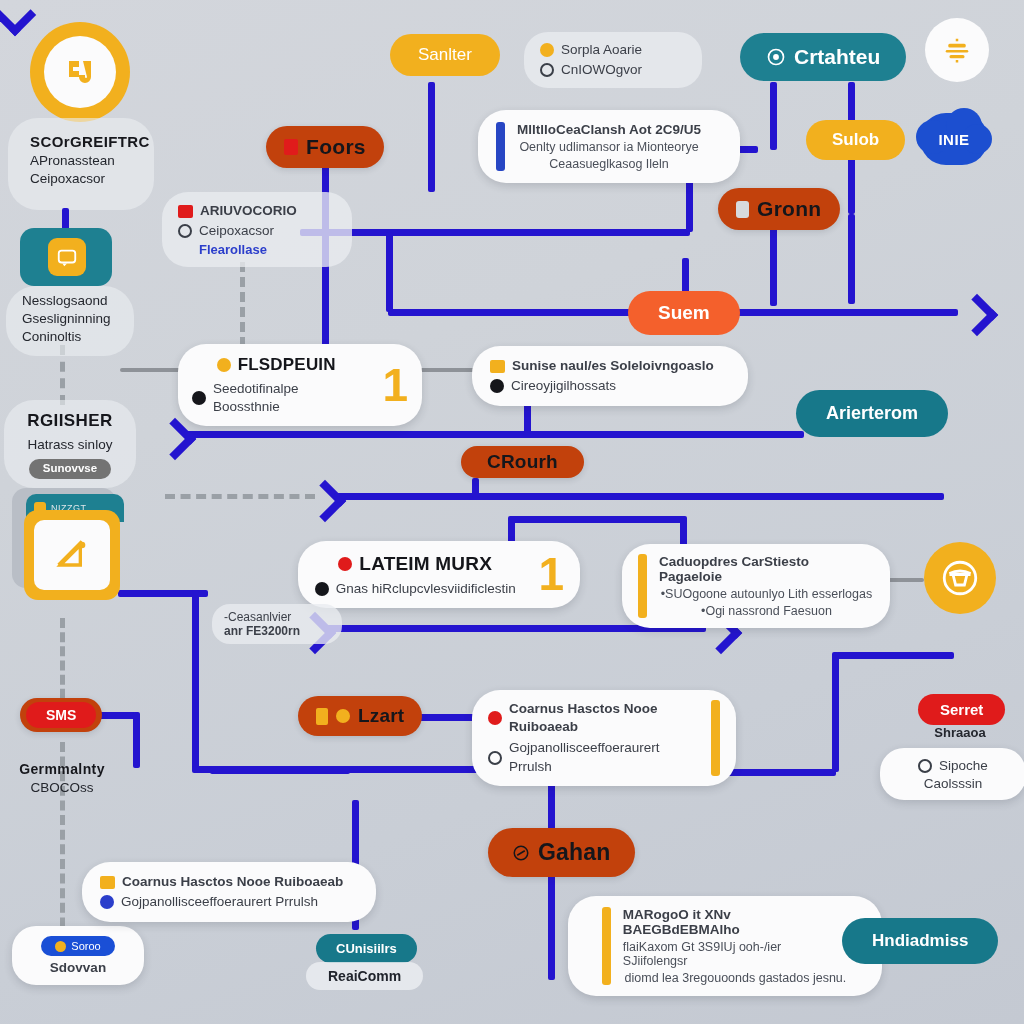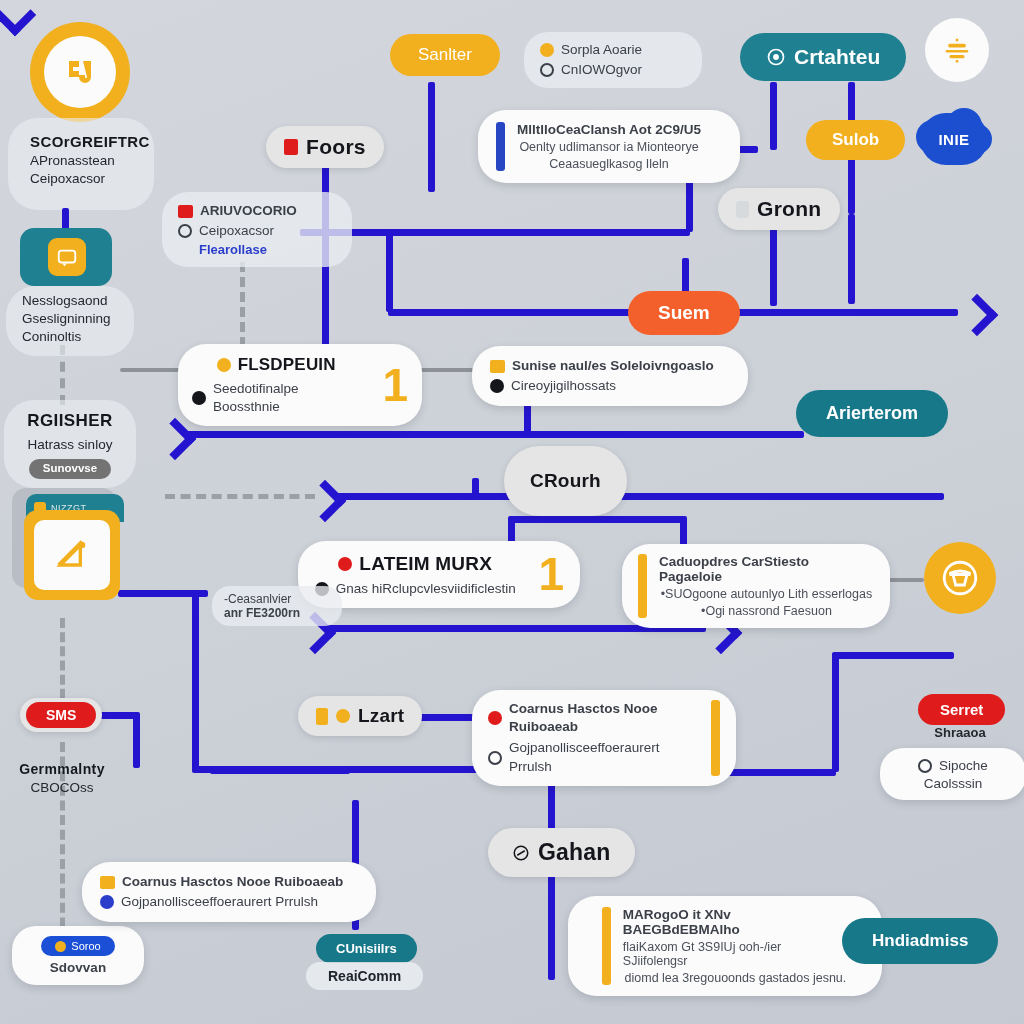--- a/index.html
+++ b/index.html
@@ -29,21 +29,21 @@
     content:"";position:absolute;width:22px;height:22px;
     border-bottom:8px solid #2414cf;border-right:8px solid #2414cf;
     transform:rotate(45deg);
   }
 
   
   .pill{
     position:absolute;display:flex;align-items:center;gap:8px;
     border-radius:999px;padding:9px 18px;white-space:nowrap;
   }
-  .pill-white{background:#e5e5e5;color:#14151a;box-shadow:0 2px 6px rgba(30,35,50,.14);justify-content:center;}
+  .pill-white{background:#c2410c;color:#14151a;box-shadow:0 2px 6px rgba(30,35,50,.14);justify-content:center;}
   .pill-ghost{background:rgba(236,238,241,.82);color:#20242c;}
   .pill-teal{background:#1e8091;color:#fff;}
   .pill-teal-d{background:#17788a;color:#fff;}
   .pill-amber{background:#f2b01e;color:#fff;}
   .pill-orange{background:#f4602c;color:#fff;}
   .pill-red{background:#e01b1b;color:#fff;}
   .pill-blue{background:#1a4fd6;color:#fff;}
 
   .card{
     position:absolute;background:#fbfbfc;border-radius:28px;
@@ -358,39 +358,39 @@
   </div>
 
   <div class="pill pill-orange" style="left:628px;top:291px;padding:11px 30px;font-weight:bold;font-size:19px;">
     <span>Suem</span>
   </div>
 
   <div class="pill pill-teal-d" style="left:796px;top:390px;padding:13px 30px;font-weight:bold;font-size:18px;">
     <span>Arierterom</span>
   </div>
 
-  <div class="pill pill-white" style="left:504px;top:446px;padding:24px 26px;">
+  <div class="pill pill-white" style="left:461px;top:446px;padding:5px 26px;">
     <span class="t-head" style="font-size:19px;">CRourh</span>
   </div>
 
   <div class="card" style="left:298px;top:541px;width:250px;padding:10px 16px;">
     <div class="stack" style="flex:1;">
       <div class="rowline">
           <span class="ic ic-dot ic-red"></span>
         <span class="t-head" style="font-size:19px;">LATEIM MURX</span>
         </div>
       <div class="rowline">
           <span class="ic ic-dot ic-dark"></span>
         <span class="t-sub">Gnas hiRclupcvlesviidificlestin</span>
         </div>
     </div>
     <span class="bignum">1</span>
   </div>
 
-  <div class="card card-ghost" style="left:212px;top:586px;width:106px;flex-direction:column;align-items:flex-start;gap:0;padding:6px 12px;border-radius:18px;">
+  <div class="card card-ghost" style="left:212px;top:604px;width:106px;flex-direction:column;align-items:flex-start;gap:0;padding:6px 12px;border-radius:18px;">
     <span class="t-mini">-Ceasanlvier</span>
     <span class="t-mini" style="font-weight:bold;">anr FE3200rn</span>
   </div>
 
   <div class="card" style="left:622px;top:544px;width:236px;padding:10px 16px;">
     <span class="bar-amber"></span>
     <div class="stack">
       <span class="t-sub" style="font-weight:bold;">Caduopdres CarStiesto Pagaeloie</span>
       <span class="t-sub2">•SUOgoone autounlyo Lith esserlogas</span>
       <span class="t-sub2">•Ogi nassrond Faesuon</span>

